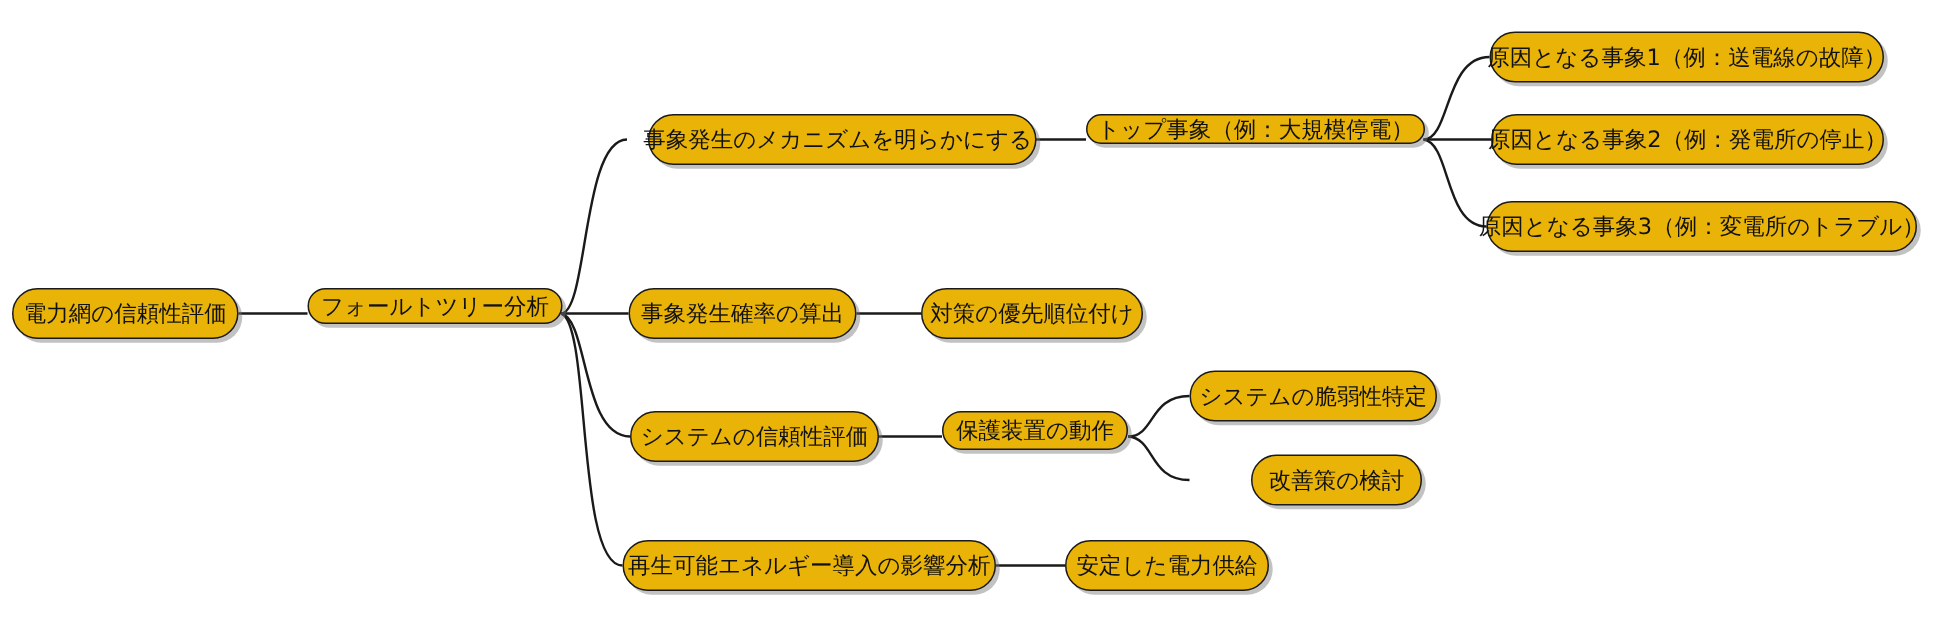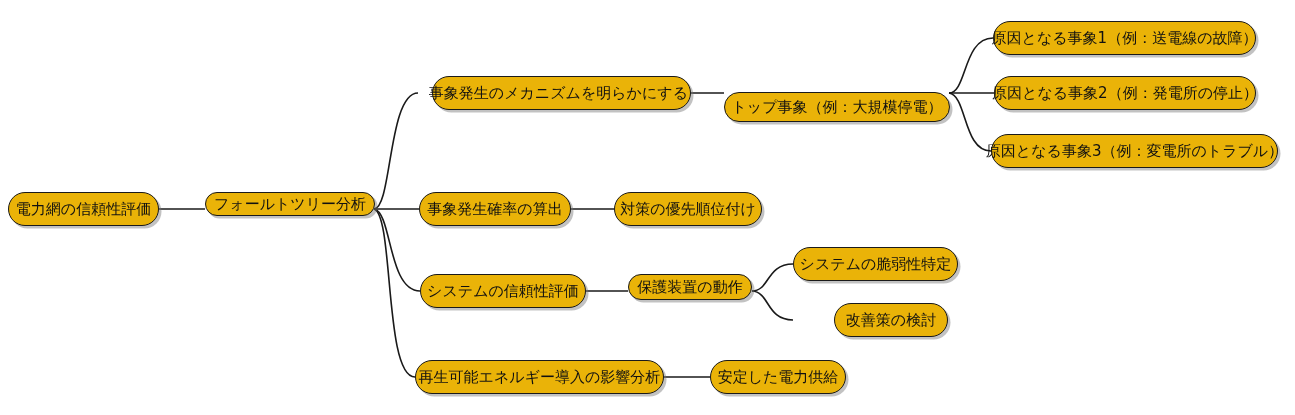--- a/index.html
+++ b/index.html
@@ -78,21 +78,21 @@
   </div>
 
   <div class="node" style="left:205px; top:192px; width:170px; height:24px;">
     <span class="node-label">フォールトツリー分析</span>
   </div>
 
   <div class="node" style="left:432px; top:76px; width:259px; height:34px;justify-content:flex-end;">
     <span class="node-label">事象発生のメカニズムを明らかにする</span>
   </div>
 
-  <div class="node" style="left:724px; top:92px; width:226px; height:30px;">
+  <div class="node" style="left:724px; top:76px; width:226px; height:20px;">
     <span class="node-label">トップ事象（例：大規模停電）</span>
   </div>
 
   <div class="node" style="left:993px; top:21px; width:263px; height:34px;">
     <span class="node-label">原因となる事象1（例：送電線の故障）</span>
   </div>
 
   <div class="node" style="left:994px; top:76px; width:262px; height:34px;">
     <span class="node-label">原因となる事象2（例：発電所の停止）</span>
   </div>

